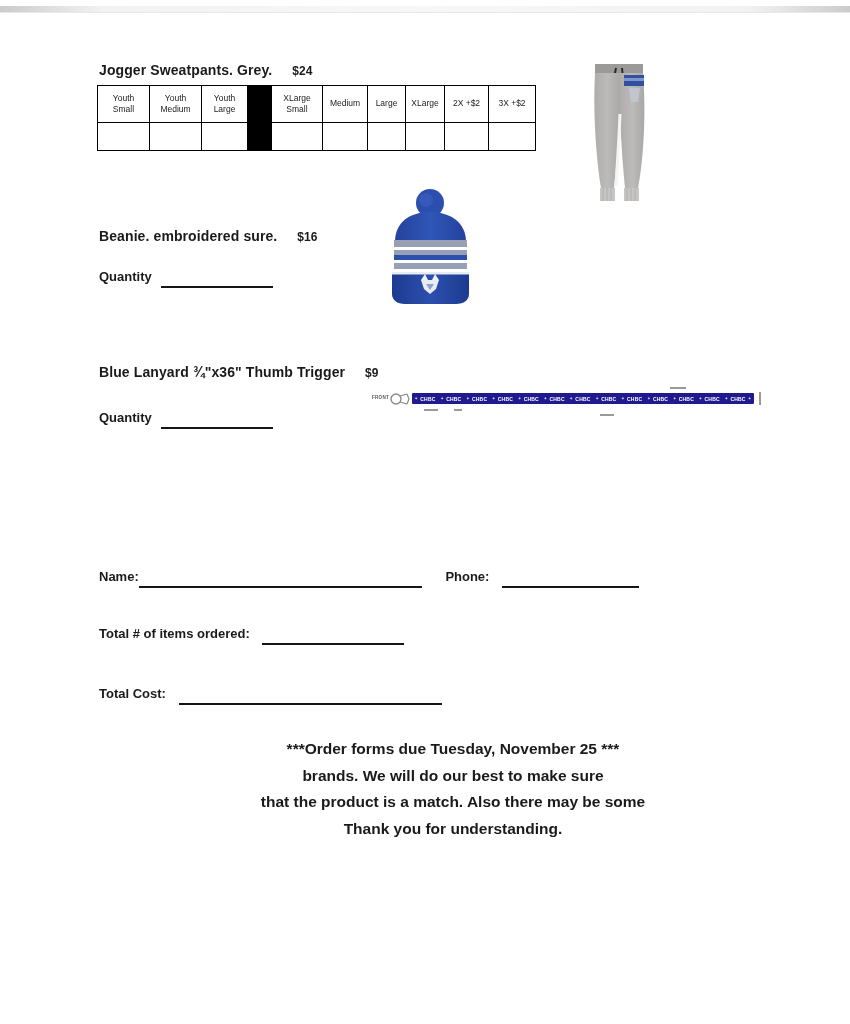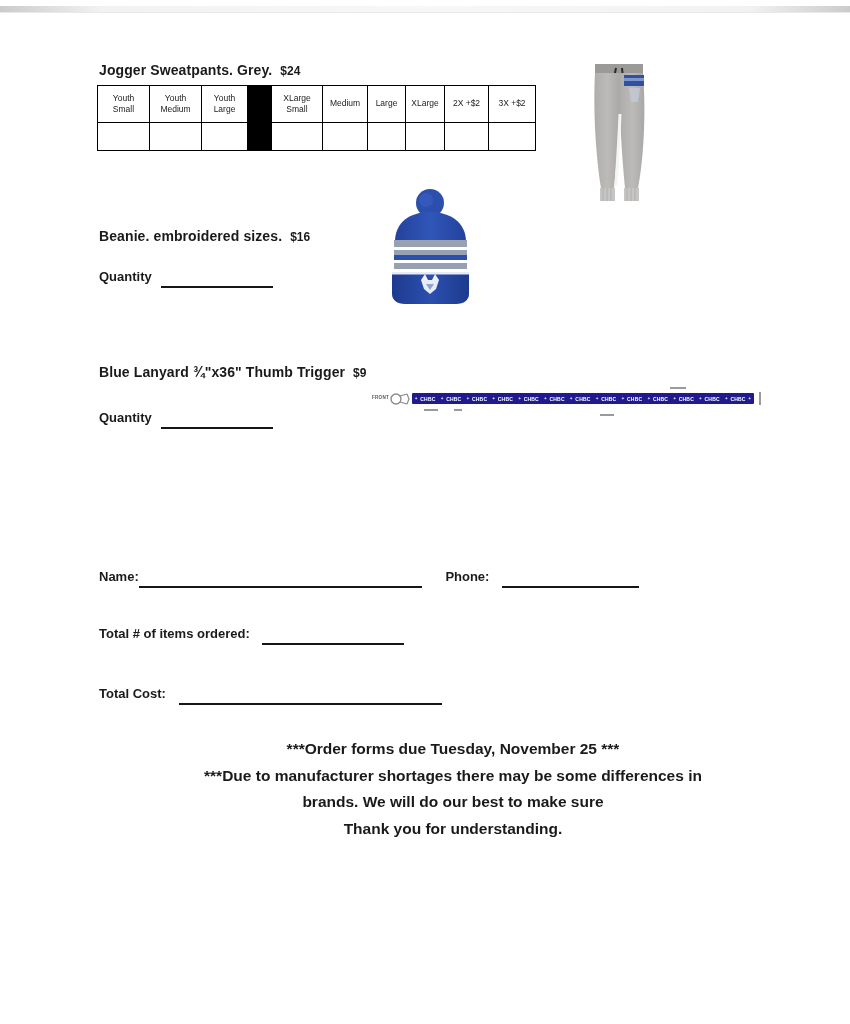--- a/index.html
+++ b/index.html
@@ -11,21 +11,21 @@
   .abs{position:absolute;}
 
   
   .page-edge{
     left:0;top:6px;width:850px;height:6px;
     background:linear-gradient(90deg,#cbcbcb 0%,#f2f2f2 12%,#f7f7f7 50%,#f2f2f2 88%,#cbcbcb 100%);
     border-bottom:1px solid #e9e9e9;
   }
 
   
-  .ptitle-row{display:flex;align-items:baseline;gap:8px;white-space:nowrap;}
+  .ptitle-row{display:flex;align-items:baseline;gap:20px;white-space:nowrap;}
   .ptitle{font-size:14px;font-weight:bold;letter-spacing:.1px;}
   .pprice{font-size:12px;font-weight:bold;}
 
   
   table.size-table{border-collapse:collapse;table-layout:fixed;padding-left:6px;}
   table.size-table td{
     border:1.5px solid #000;text-align:center;vertical-align:middle;
     font-size:8.5px;line-height:1.3;padding:0;white-space:pre-line;color:#222;
   }
   table.size-table tr.hdr td{height:36px;}
@@ -134,21 +134,21 @@
     <rect x="52" y="22" width="20" height="3" fill="#7d96cc"></rect>
     <path d="M57,32 L68,32 L66,46 L59,46 Z" fill="#c3c8d4" opacity=".85"></path>
 
     <rect x="28" y="132" width="15" height="13" fill="#c6c5c3"></rect>
     <rect x="52" y="132" width="15" height="13" fill="#c6c5c3"></rect>
     <path d="M31,132 v13 M35,132 v13 M39,132 v13 M55,132 v13 M59,132 v13 M63,132 v13" stroke="#b0afad" stroke-width="1"></path>
   </svg>
 </div>
 
 <div class="abs ptitle-row" style="left:99px;top:228px;">
-  <span class="ptitle">Beanie. embroidered sizes.</span>
+  <span class="ptitle">Beanie. embroidered sure.</span>
   <span class="pprice">$16</span>
 </div>
 
 <div class="abs formline" style="left:99px;top:266px;">
   <span>Quantity</span>
   <span class="fill" style="width:112px;margin-left:6px;"></span>
 </div>
 
 <div class="abs" style="left:386px;top:186px;">
   <svg width="88" height="122" viewBox="0 0 88 122">
@@ -282,16 +282,16 @@
   <span class="fill" style="width:142px;margin-left:9px;"></span>
 </div>
 
 <div class="abs formline" style="left:99px;top:683px;">
   <span>Total Cost:</span>
   <span class="fill" style="width:263px;margin-left:9px;"></span>
 </div>
 
 <div class="abs footer">
   <div>***Order forms due Tuesday, November 25 ***</div>
-  <div>***Due to manufacturer shortages there may be some differences in</div>
   <div>brands. We will do our best to make sure</div>
+  <div>that the product is a match. Also there may be some</div>
   <div>Thank you for understanding.</div>
 </div>
 
 </body></html>

